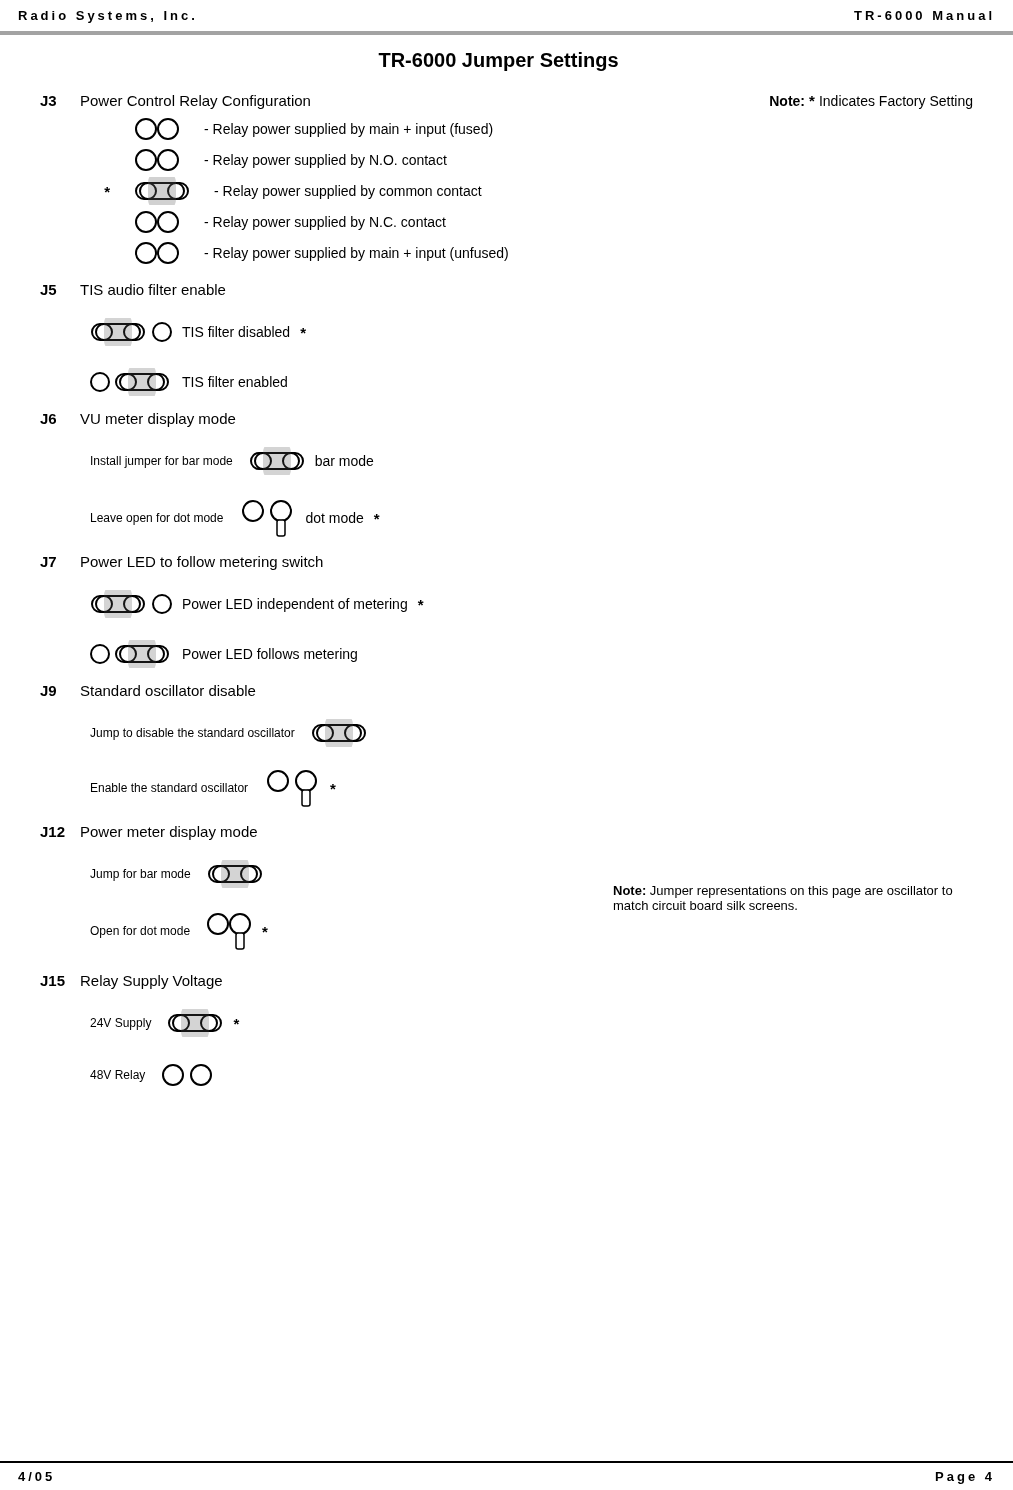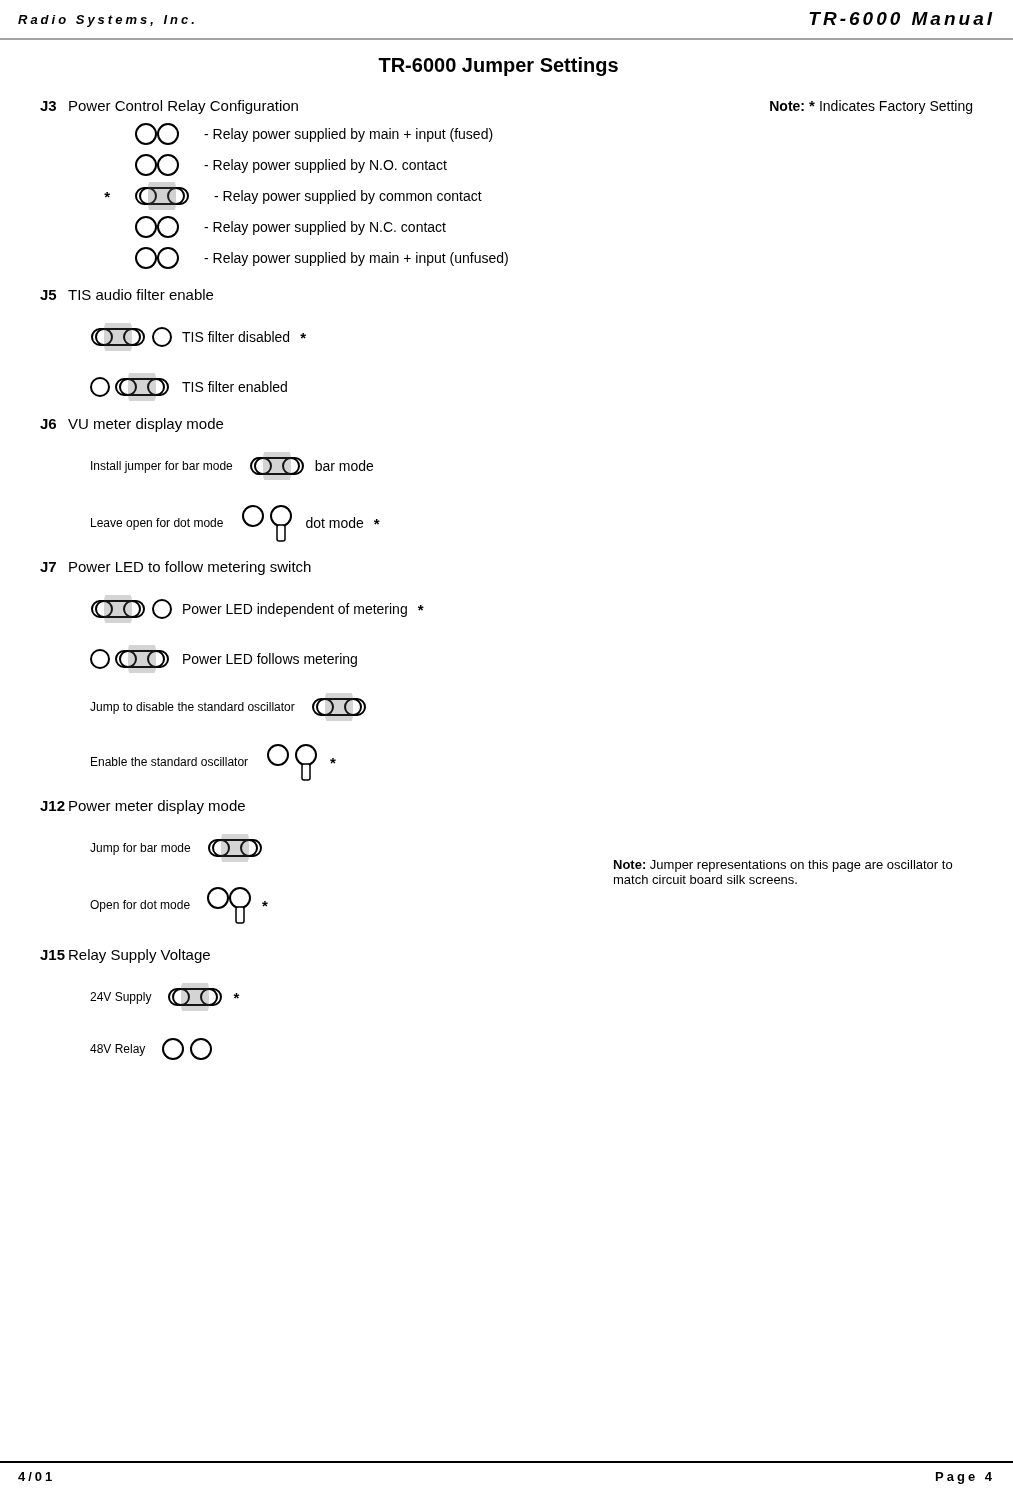--- a/index.html
+++ b/index.html
@@ -9,48 +9,48 @@
       color: #000;
       width: 1013px;
       min-height: 1490px;
       position: relative;
     }
     .page-header {
       display: flex;
       justify-content: space-between;
       align-items: center;
       padding: 8px 18px;
-      border-bottom: 2px solid #a3a3a3;
-      font-style: italic;
+      border-bottom: 4px solid #a3a3a3;
     }
     .page-header-left {
       font-size: 13px;
       font-weight: bold;
       letter-spacing: 3px;
     }
     .page-header-right {
-      font-size: 19px;
+      font-size: 13px;
       font-weight: bold;
       letter-spacing: 3px;
     }
     .page-title {
       text-align: center;
       font-size: 20px;
       font-weight: bold;
       padding: 14px 16px 10px 0;
     }
     .content {
       padding: 10px 40px 30px 40px;
     }
     .section {
       margin-bottom: 14px;
     }
     .section-header {
       display: flex;
       align-items: flex-start;
+      gap: 12px;
       margin-bottom: 6px;
     }
     .j-label {
       font-size: 15px;
       font-weight: bold;
       min-width: 28px;
     }
     .j-title {
       font-size: 15px;
       flex: 1;
@@ -295,20 +295,24 @@
           <circle cx="38" cy="14" r="8" stroke="#000" stroke-width="2" fill="white"></circle>
           <circle cx="66" cy="14" r="8" stroke="#000" stroke-width="2" fill="white"></circle>
           <path d="M38,6 A8,8 0 0,1 66,6 L66,22 A8,8 0 0,1 38,22 Z" fill="#555" opacity="0.25"></path>
         </svg>
         <span>Power LED follows metering</span>
       </div>
     </div>
   </div>
 
   <div class="section">
+    <div class="section-header">
+      <span class="j-label">J9</span>
+      <span class="j-title">Standard oscillator disable</span>
+    </div>
     <div class="sub-section">
 
       <div class="sub-row">
         <span class="sub-row-label">Jump to disable the standard oscillator</span>
         <svg class="jumper-svg" width="56" height="28">
           <rect x="2" y="6" width="52" height="16" rx="8" ry="8" stroke="#000" stroke-width="2" fill="white"></rect>
           <circle cx="14" cy="14" r="8" stroke="#000" stroke-width="2" fill="white"></circle>
           <circle cx="42" cy="14" r="8" stroke="#000" stroke-width="2" fill="white"></circle>
           <path d="M14,6 A8,8 0 0,1 42,6 L42,22 A8,8 0 0,1 14,22 Z" fill="#555" opacity="0.25"></path>
         </svg>
@@ -390,15 +394,15 @@
           <circle cx="12" cy="14" r="10" stroke="#000" stroke-width="2" fill="white"></circle>
           <circle cx="40" cy="14" r="10" stroke="#000" stroke-width="2" fill="white"></circle>
         </svg>
       </div>
     </div>
   </div>
 
 </div>
 
 <div class="page-footer">
-  <span>4/01</span>
+  <span>4/05</span>
   <span>Page   4</span>
 </div>
 
 </body></html>

